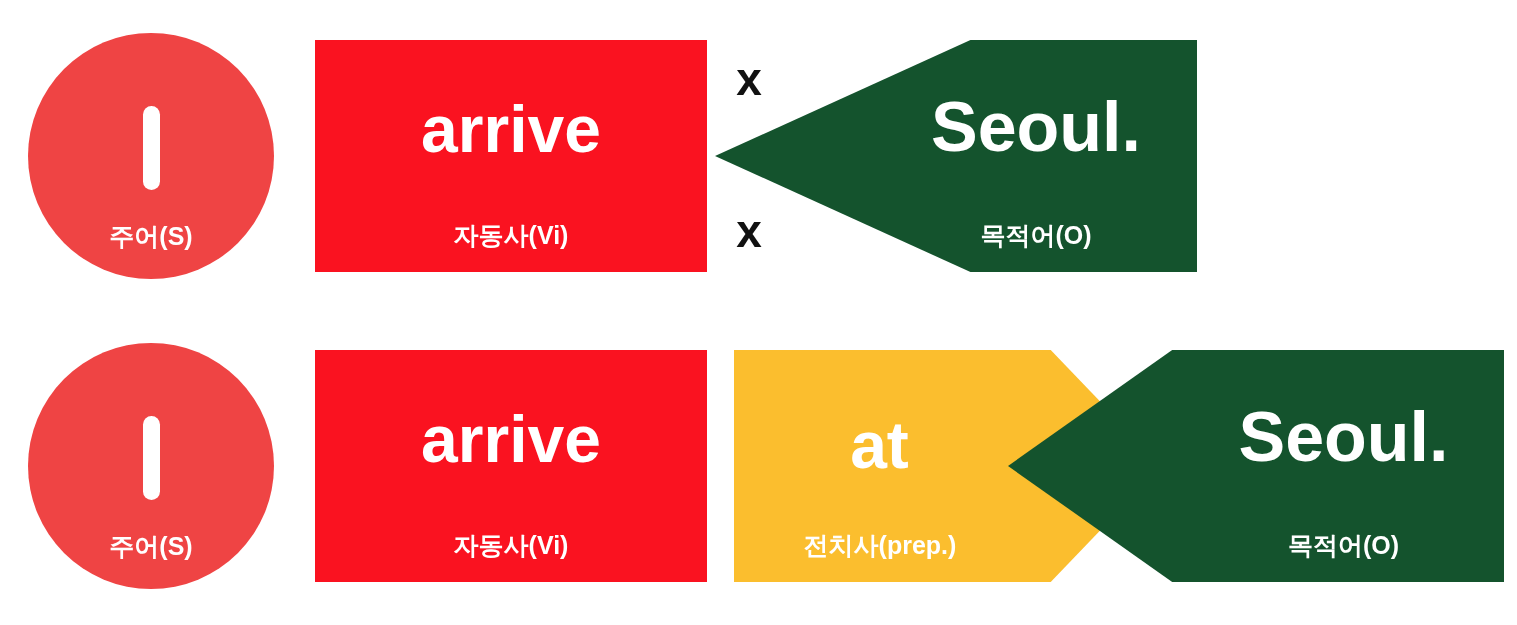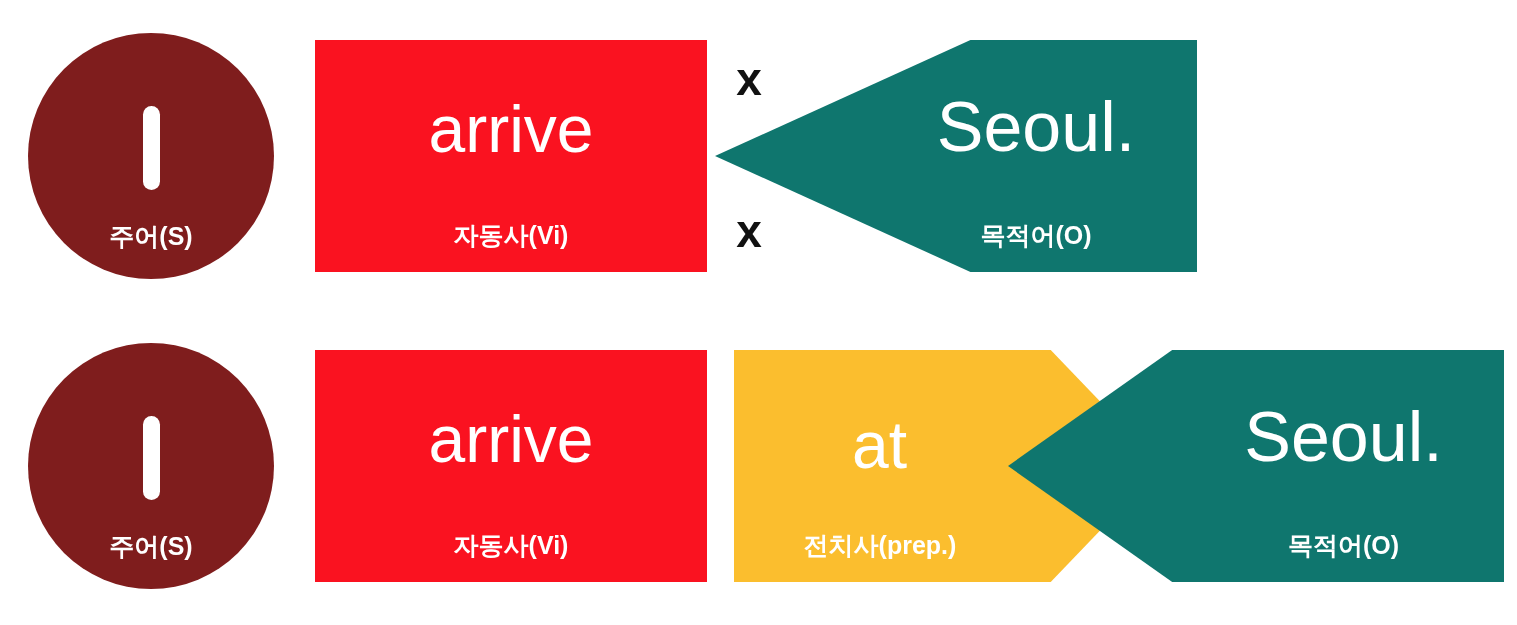--- a/index.html
+++ b/index.html
@@ -20,21 +20,21 @@
 
   
   .node {
     position: absolute;
     box-sizing: border-box;
   }
 
   
   .circle {
     border-radius: 50%;
-    background: #7f1d1d;
+    background: #ef4444;
   }
   
   .ibar {
     position: absolute;
     width: 17px;
     height: 84px;
     background: #ffffff;
     border-radius: 9px;
     left: 50%;
     margin-left: -8.5px;
@@ -55,27 +55,27 @@
 
   
   .rect-red { background: #FA1220; }
 
   .word-big {
     position: absolute;
     left: 0;
     right: 0;
     text-align: center;
     color: #ffffff;
-    font-weight: 400;
+    font-weight: 700;
     line-height: 1;
     white-space: nowrap;
   }
 
   
-  .poly { background: #0f766e; }
+  .poly { background: #14532d; }
   .poly-yellow { background: #FBBE2E; }
 
   
   .arrow-left-blue {
     clip-path: polygon(0% 50%, 53% 0%, 100% 0%, 100% 100%, 53% 100%);
   }
   
   .arrow-right-yellow {
     clip-path: polygon(0% 0%, 74% 0%, 100% 50%, 74% 100%, 0% 100%);
   }

